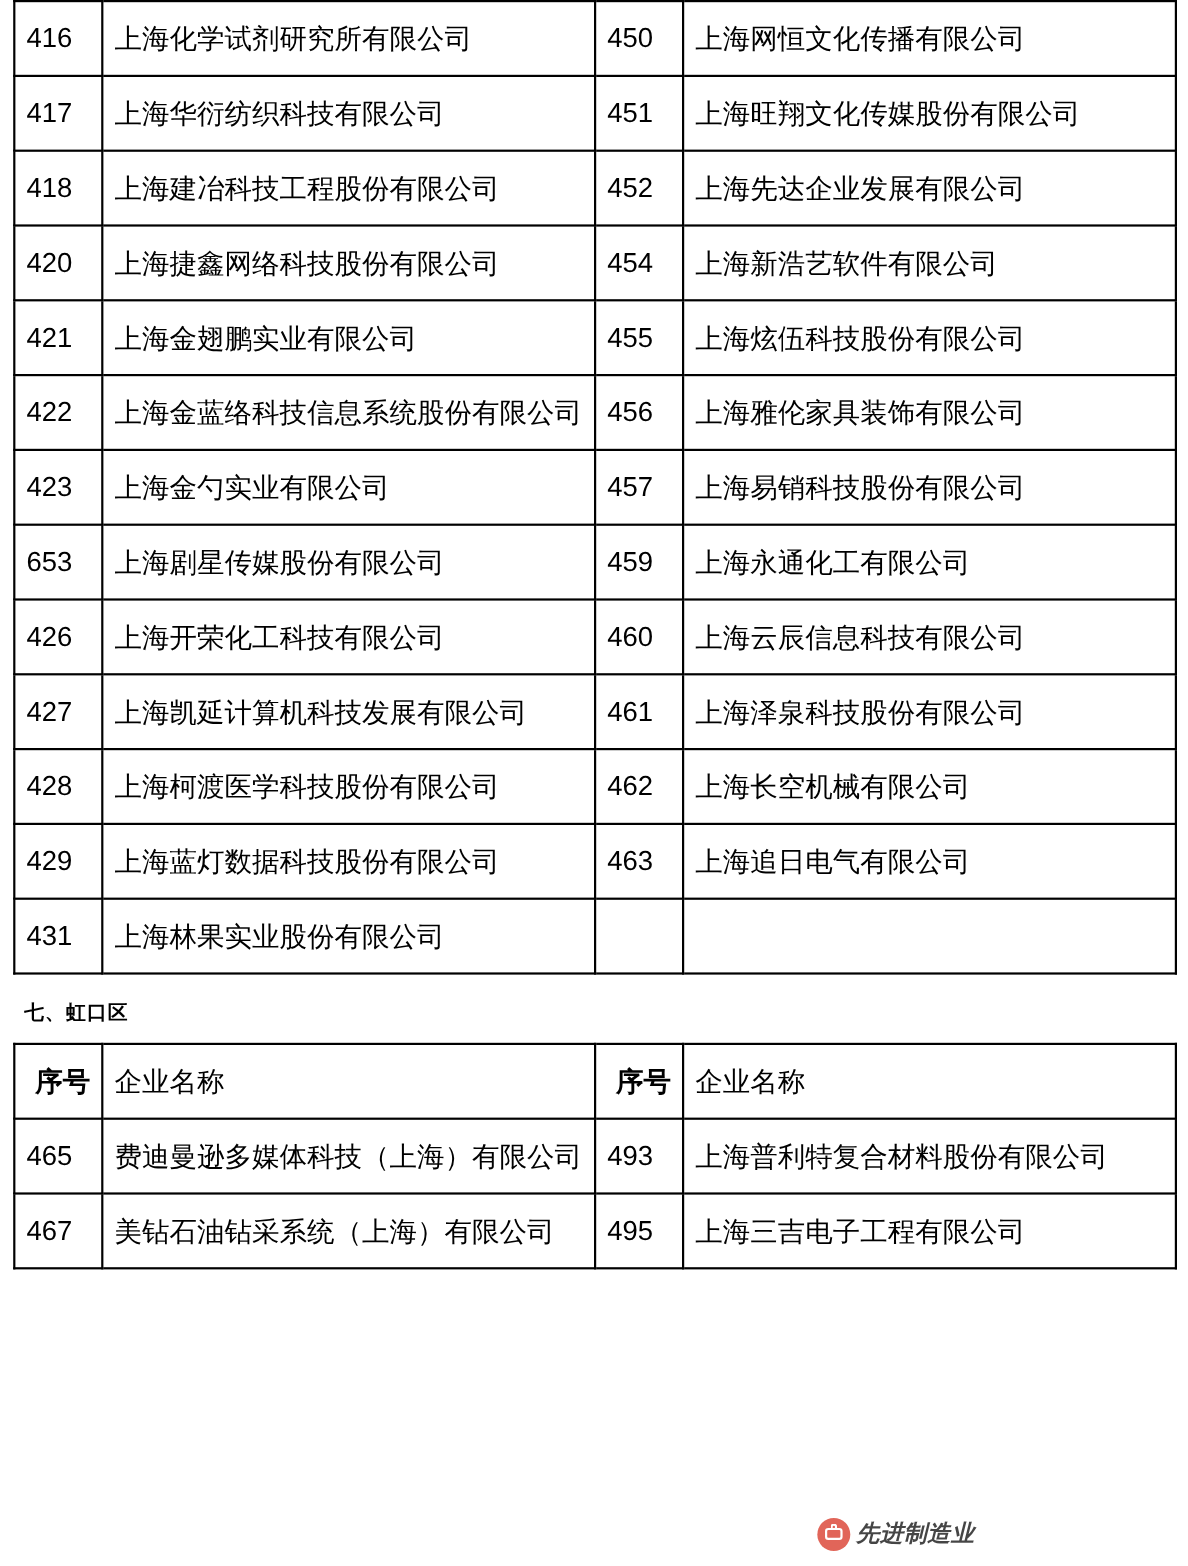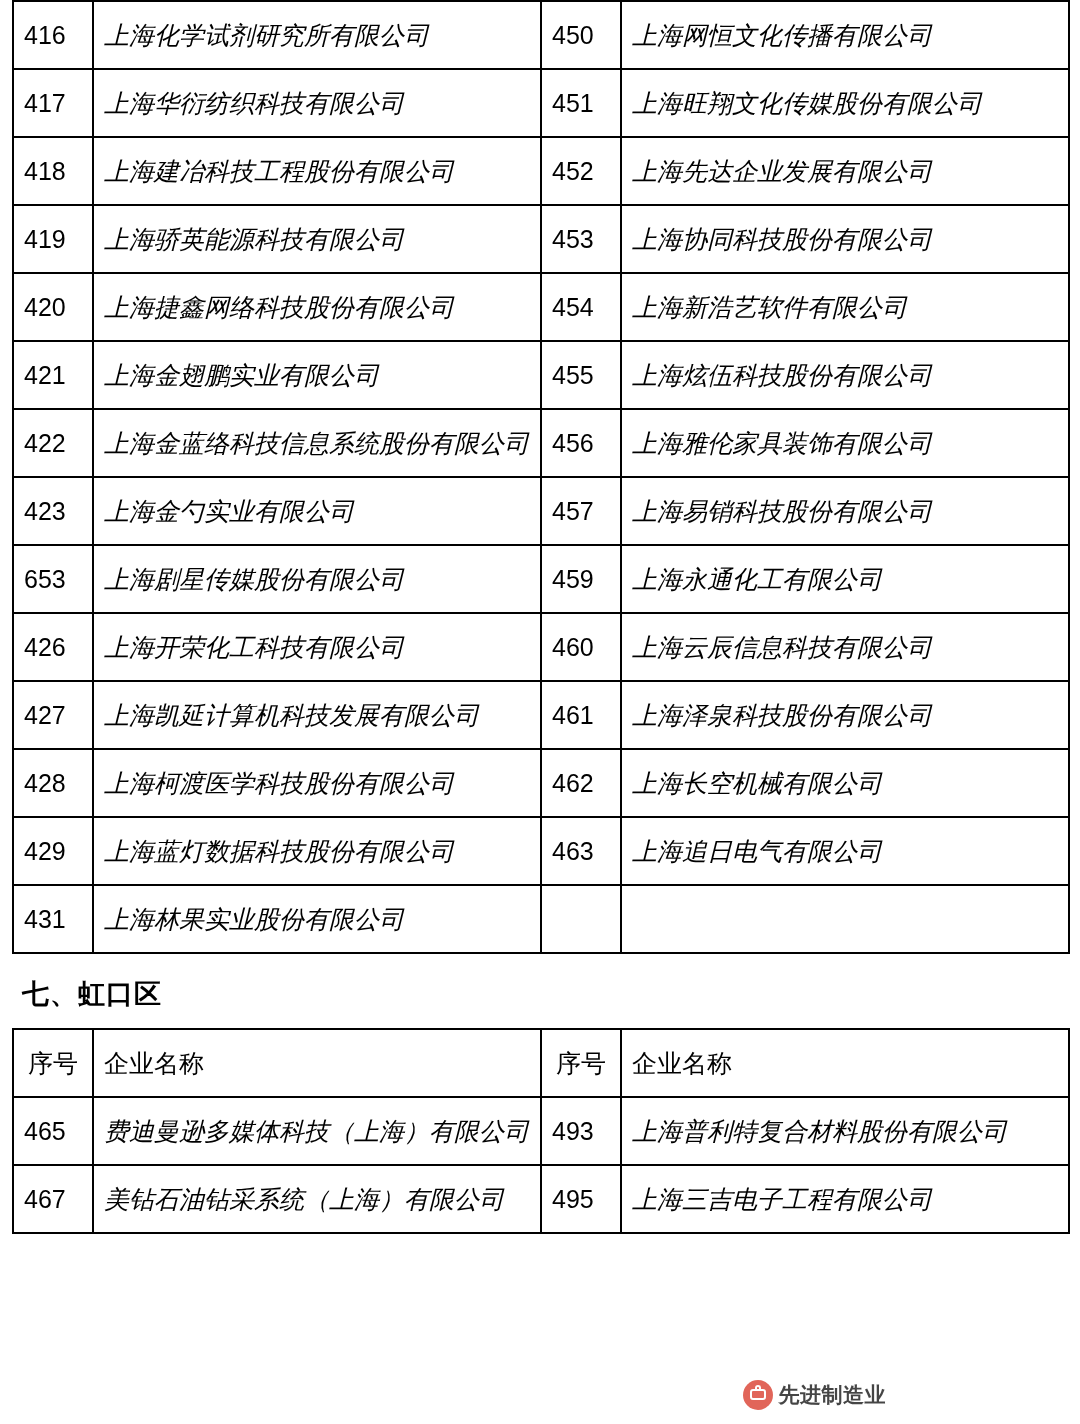--- a/index.html
+++ b/index.html
@@ -39,49 +39,48 @@
     overflow: hidden;
   }
   col.c-num { width: 80px; }
   col.c-name { width: 448px; }
   .num-cell {
     text-align: center;
     font-size: 25px;
   }
   .name-cell {
     padding-left: 16px;
-    font-style: italic;
   }
   .header-row td {
     text-align: center;
     font-weight: bold;
     font-size: 25px;
   }
   .header-row td.num-cell {
-    text-align: center;
-    font-weight: normal;
+    text-align: right;
+    font-weight: bold;
   }
   .section-title {
-    font-size: 27px;
+    font-size: 18px;
     font-weight: bold;
     padding: 22px 0 16px 10px;
     letter-spacing: 1px;
   }
   .empty-cell {
     border: 2px solid #000000;
   }
   
   .watermark {
     position: absolute;
     right: 18px;
     bottom: 14px;
     display: flex;
-    align-items: center;
     gap: 6px;
     opacity: 0.78;
+    font-style: italic;
   }
   .wm-circle {
     width: 30px;
     height: 30px;
     border-radius: 50%;
     background: #d93b2b;
     position: relative;
     flex: none;
   }
   .wm-circle::before {
@@ -139,26 +138,20 @@
         <td class="num-cell">451</td>
         <td class="name-cell">上海旺翔文化传媒股份有限公司</td>
       </tr>
       <tr>
         <td class="num-cell">418</td>
         <td class="name-cell">上海建冶科技工程股份有限公司</td>
         <td class="num-cell">452</td>
         <td class="name-cell">上海先达企业发展有限公司</td>
       </tr>
       <tr>
-        <td class="num-cell">419</td>
-        <td class="name-cell">上海骄英能源科技有限公司</td>
-        <td class="num-cell">453</td>
-        <td class="name-cell">上海协同科技股份有限公司</td>
-      </tr>
-      <tr>
         <td class="num-cell">420</td>
         <td class="name-cell">上海捷鑫网络科技股份有限公司</td>
         <td class="num-cell">454</td>
         <td class="name-cell">上海新浩艺软件有限公司</td>
       </tr>
       <tr>
         <td class="num-cell">421</td>
         <td class="name-cell">上海金翅鹏实业有限公司</td>
         <td class="num-cell">455</td>
         <td class="name-cell">上海炫伍科技股份有限公司</td>

